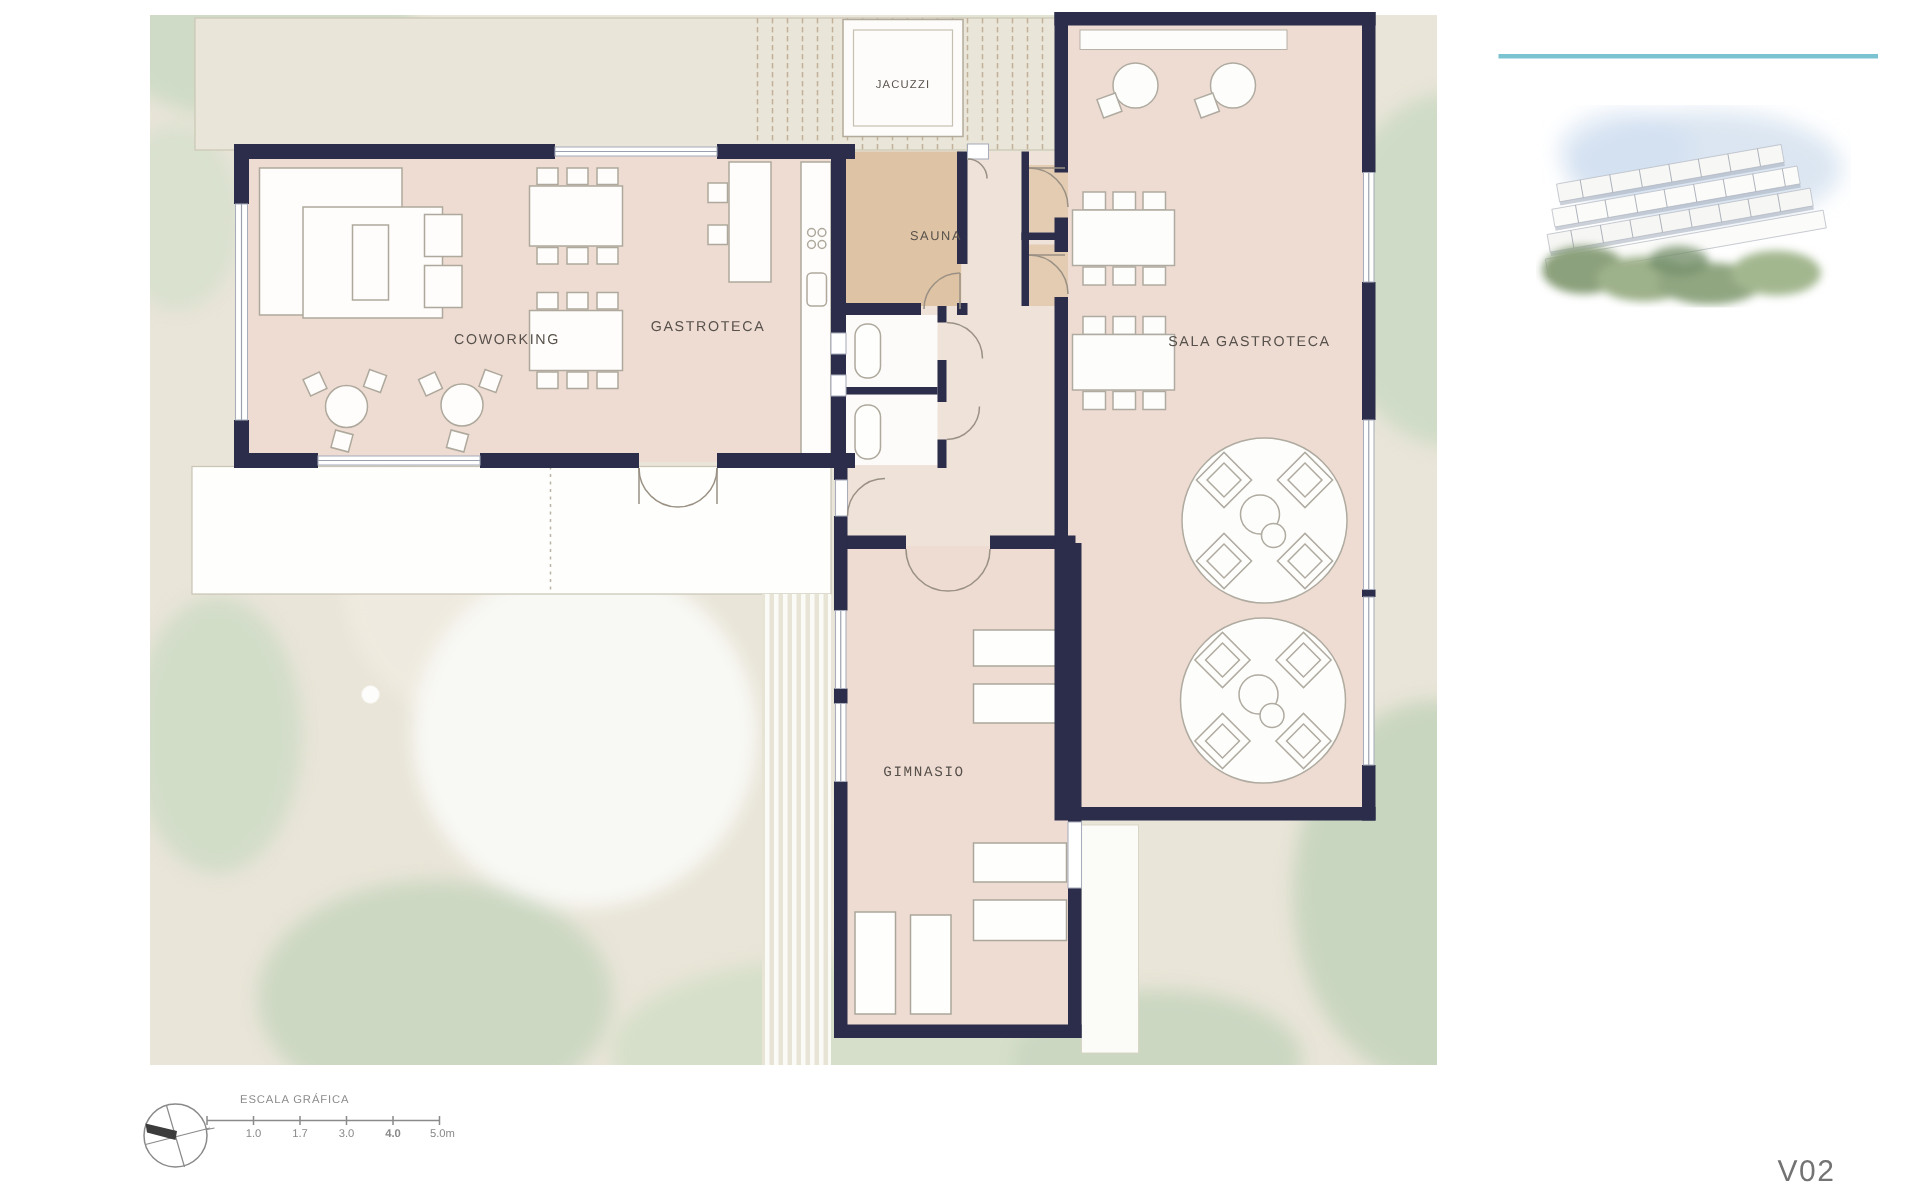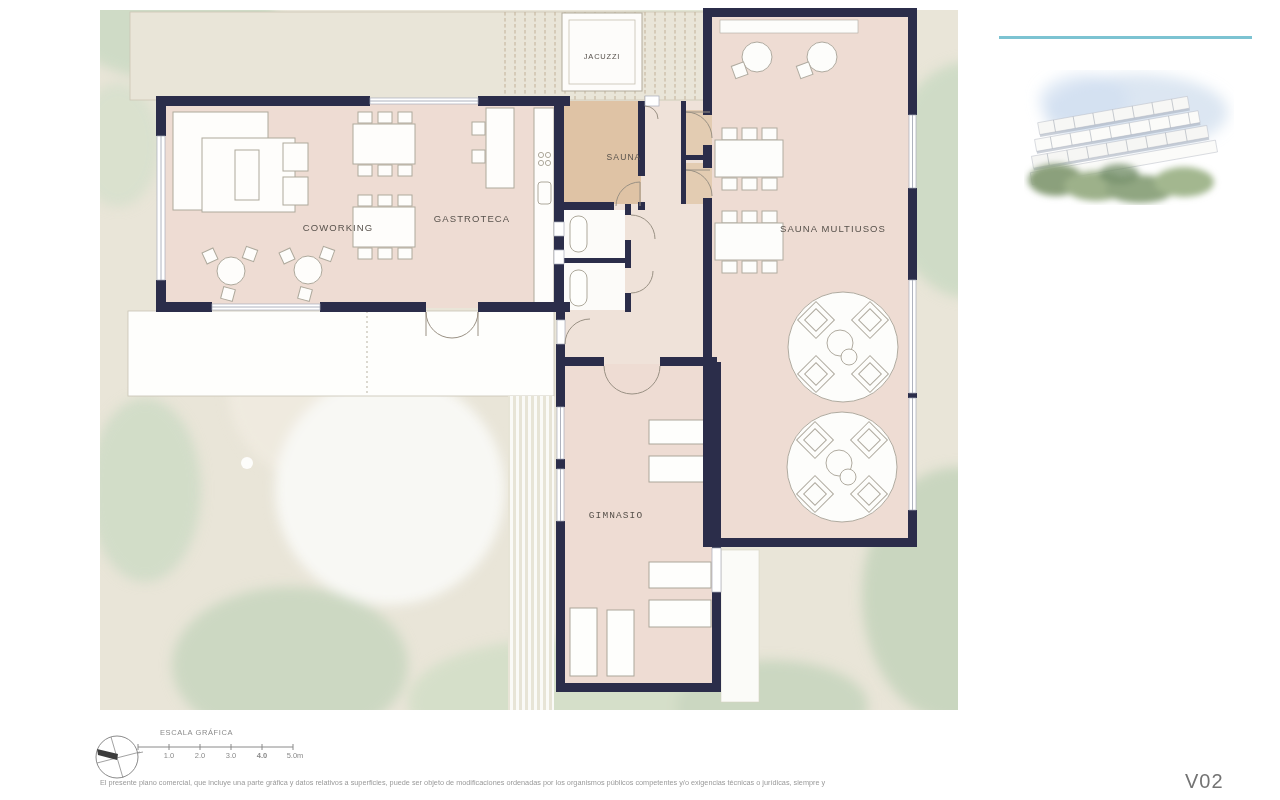--- a/index.html
+++ b/index.html
@@ -350,21 +350,21 @@
     <line x1="231" y1="744" x2="231" y2="750"></line>
     <line x1="262" y1="744" x2="262" y2="750"></line>
     <line x1="293" y1="744" x2="293" y2="750"></line>
   </g>
 </svg>
 
 <div class="label small" style="left:602px;top:56px;">JACUZZI</div>
 <div class="label" style="left:600px;top:157px;font-size:8.5px;padding-left:48px;">SAUNA</div>
 <div class="label" style="left:323px;top:227px;margin-left:15px;">COWORKING</div>
 <div class="label" style="left:472px;top:218px;">GASTROTECA</div>
-<div class="label" style="left:833px;top:228px;">SAUNA MULTIUSOS</div>
+<div class="label" style="left:833px;top:228px;">SALA GASTROTECA</div>
 <div class="label" style="left:616px;top:515px;font-family:Liberation Mono, monospace;">GIMNASIO</div>
 
 <div class="accent-line"></div>
 
 <svg class="illustration" viewBox="0 0 210 135">
   <g filter="url(#ib)">
     <ellipse cx="112" cy="42" rx="92" ry="38" fill="#bfd2e8" opacity="0.55"></ellipse>
     <ellipse cx="60" cy="30" rx="45" ry="26" fill="#cfdef0" opacity="0.6"></ellipse>
   </g>
   <defs>
@@ -391,23 +391,22 @@
     <ellipse cx="32" cy="110" rx="28" ry="16" fill="#8ba07c"></ellipse>
     <ellipse cx="72" cy="116" rx="32" ry="15" fill="#9db18a"></ellipse>
     <ellipse cx="116" cy="119" rx="35" ry="14" fill="#90a681"></ellipse>
     <ellipse cx="160" cy="112" rx="30" ry="15" fill="#a3b78f"></ellipse>
     <ellipse cx="95" cy="104" rx="20" ry="10" fill="#76906b" opacity="0.8"></ellipse>
   </g>
 </svg>
 
 <div class="scale-title">ESCALA GRÁFICA</div>
 <span class="scale-tick" style="left:169px;">1.0</span>
-<span class="scale-tick" style="left:200px;">2.0</span>
+<span class="scale-tick" style="left:200px;">1.7</span>
 <span class="scale-tick" style="left:231px;">3.0</span>
 <span class="scale-tick" style="left:262px;font-weight:bold;">4.0</span>
 <span class="scale-tick" style="left:295px;">5.0m</span>
 
 <div class="disclaimer">
-  <span style="display:block;">El presente plano comercial, que incluye una parte gráfica y datos relativos a superficies, puede ser objeto de modificaciones ordenadas por los organismos públicos competentes y/o exigencias técnicas o jurídicas, siempre y</span>
 </div>
 <div class="version">V02</div>
 
 </div>
 
 </body></html>

